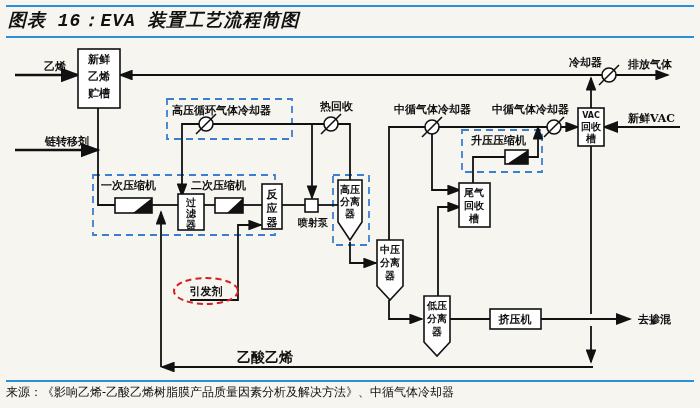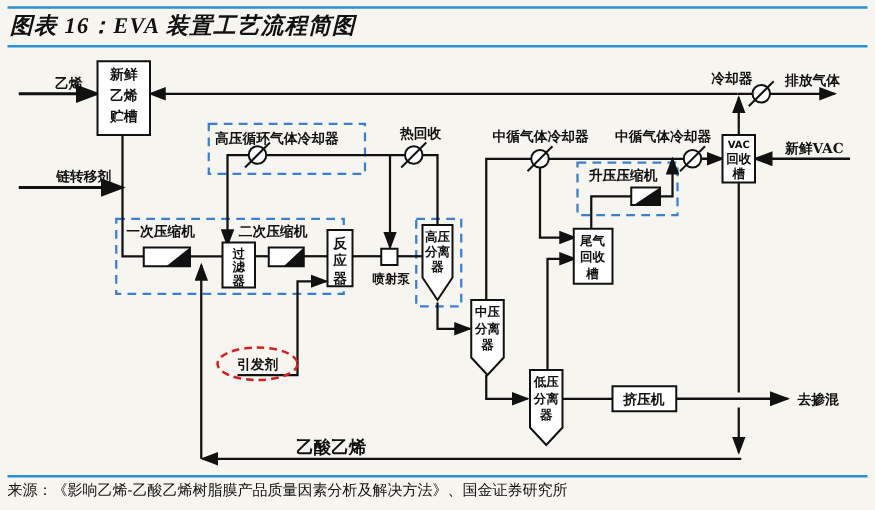--- a/index.html
+++ b/index.html
@@ -1,18 +1,18 @@
 <!DOCTYPE html>
 <html><head>
 <meta charset="utf-8">
 <style>
   html, body { margin:0; padding:0; }
   body { width:700px; height:408px; background:#f7f5f0; position:relative; overflow:hidden; font-family:"DejaVu Serif", serif; }
   .rule { position:absolute; left:6px; right:6px; height:2px; background:#2b8fd3; }
-  #title { position:absolute; left:8px; top:8px; font-family:Liberation Serif, serif; font-size:18px; font-weight:bold; font-style:italic; color:#111; letter-spacing:1px; }
+  #title { position:absolute; left:8px; top:8px; font-family:Liberation Mono, monospace; font-size:18px; font-weight:bold; font-style:italic; color:#111; letter-spacing:1px; }
   #source { position:absolute; left:6px; top:384px; font-size:12px; color:#111; font-family:"DejaVu Serif", serif; }
   svg { position:absolute; left:0; top:0; }
   svg text { font-family:"DejaVu Serif", serif; fill:#111; }
   .box { fill:#fff; stroke:#111; stroke-width:1.6; }
   .ln { stroke:#111; stroke-width:1.8; fill:none; }
   .dash { stroke:#3b7fd0; stroke-width:1.8; fill:none; stroke-dasharray:7,5; }
   .rdash { stroke:#d42020; stroke-width:2; fill:none; stroke-dasharray:6,4; }
   .lbl { font-size:11px; font-weight:bold; }
   .sm { font-size:10px; font-weight:bold; }
 </style>
@@ -209,13 +209,13 @@
   <text class="lbl" x="628" y="68">排放气体</text>
   <text class="lbl" x="628" y="122">新鲜VAC</text>
   <text class="lbl" x="638" y="323">去掺混</text>
   <text x="237" y="362" style="font-size:14px;font-weight:bold">乙酸乙烯</text>
 
   <ellipse class="rdash" cx="206" cy="291" rx="32" ry="13"></ellipse>
   <text class="lbl" x="206" y="295" text-anchor="middle">引发剂</text>
 </svg>
 
 <div class="rule" style="top:380px;"></div>
-<div id="source">来源：《影响乙烯-乙酸乙烯树脂膜产品质量因素分析及解决方法》、国金证券研究所</div>
+<div id="source">来源：《影响乙烯-乙酸乙烯树脂膜产品质量因素分析及解决方法》、中循气体冷却器</div>
 
 </body></html>

